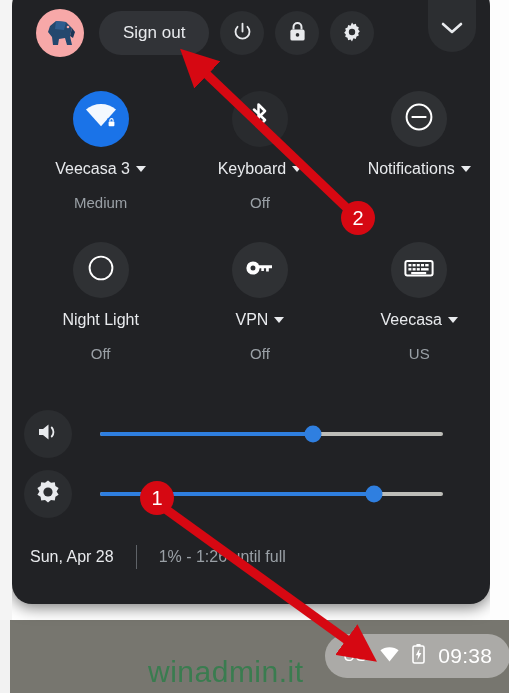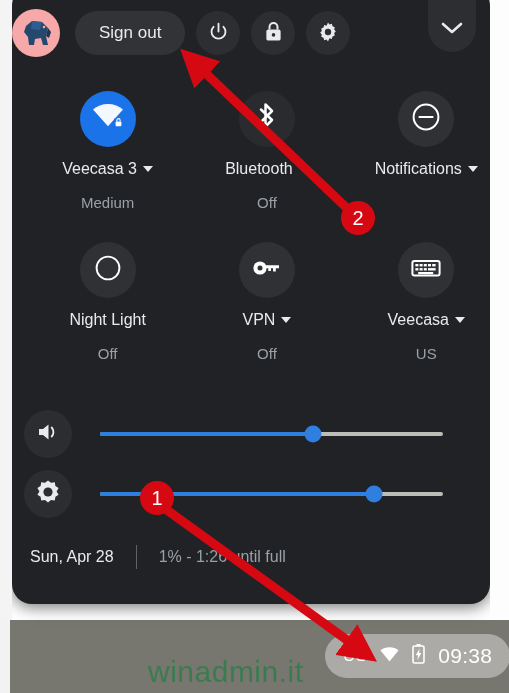--- a/index.html
+++ b/index.html
@@ -58,21 +58,21 @@
     background: #f4f4f4;
   }
   .panel-edge-right {
     position: absolute; left: 490px; top: 0; width: 19px; height: 620px;
     background: #fdfdfd;
   }
 
   
   .header {
     position: absolute; left: 0; top: 14px; width: 446px; height: 66px;
-    display: flex; align-items: center; padding-left: 0;
+    display: flex; align-items: center; padding-left: 24px;
   }
   .avatar {
     width: 48px; height: 48px; border-radius: 50%;
     background: #f7a8a8; flex: 0 0 auto;
     display: flex; align-items: center; justify-content: center;
     overflow: hidden;
   }
   .signout-btn {
     margin-left: 15px;
     height: 44px; padding: 0 24px;
@@ -91,21 +91,21 @@
     position: absolute; right: 14px; top: 0;
     width: 48px; height: 66px;
     background: #2c2e31;
     border-bottom-left-radius: 24px; border-bottom-right-radius: 24px;
     display: flex; align-items: flex-end; justify-content: center;
     padding-bottom: 14px; cursor: pointer; border: none;
   }
 
   
   .tiles {
-    position: absolute; left: 16px; top: 96px; width: 478px;
+    position: absolute; left: 9px; top: 96px; width: 478px;
   }
   .tile-row { display: flex; }
   .tile {
     width: 159.3px;
     display: flex; flex-direction: column; align-items: center;
     padding-top: 9px; cursor: pointer;
   }
   .tile-circle {
     width: 56px; height: 56px; border-radius: 50%;
     background: #2f3134;
@@ -278,21 +278,21 @@
 
         <div class="tile">
           <div class="tile-circle dim">
             <span>
               <svg width="22" height="30" viewBox="0 0 22 30">
                 <path d="M5 7.5l11 10.5-6.5 6.5V2.5L16 9 5 20" stroke="#ffffff" stroke-width="2.5" fill="none" stroke-linejoin="round" stroke-linecap="round"></path>
               </svg>
             </span>
           </div>
           <div class="tile-label">
-            <span>Bluetooth</span>
+            <span>Keyboard</span>
             <i class="caret"></i>
           </div>
           <div class="tile-sub">Off</div>
         </div>
 
         <div class="tile">
           <div class="tile-circle">
             <span>
               <svg width="30" height="30" viewBox="0 0 30 30">
                 <circle cx="15" cy="15" r="12.4" stroke="#ffffff" stroke-width="2" fill="none"></circle>

